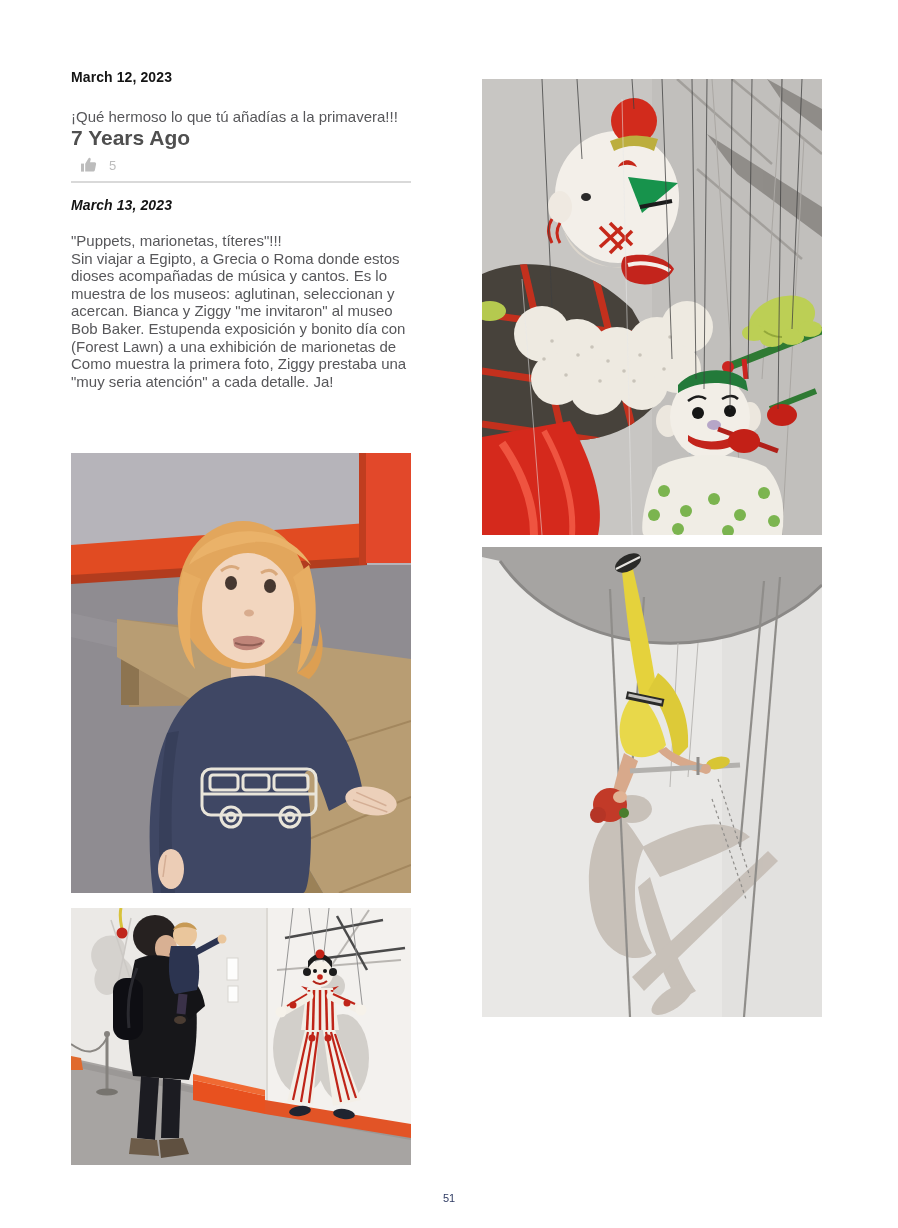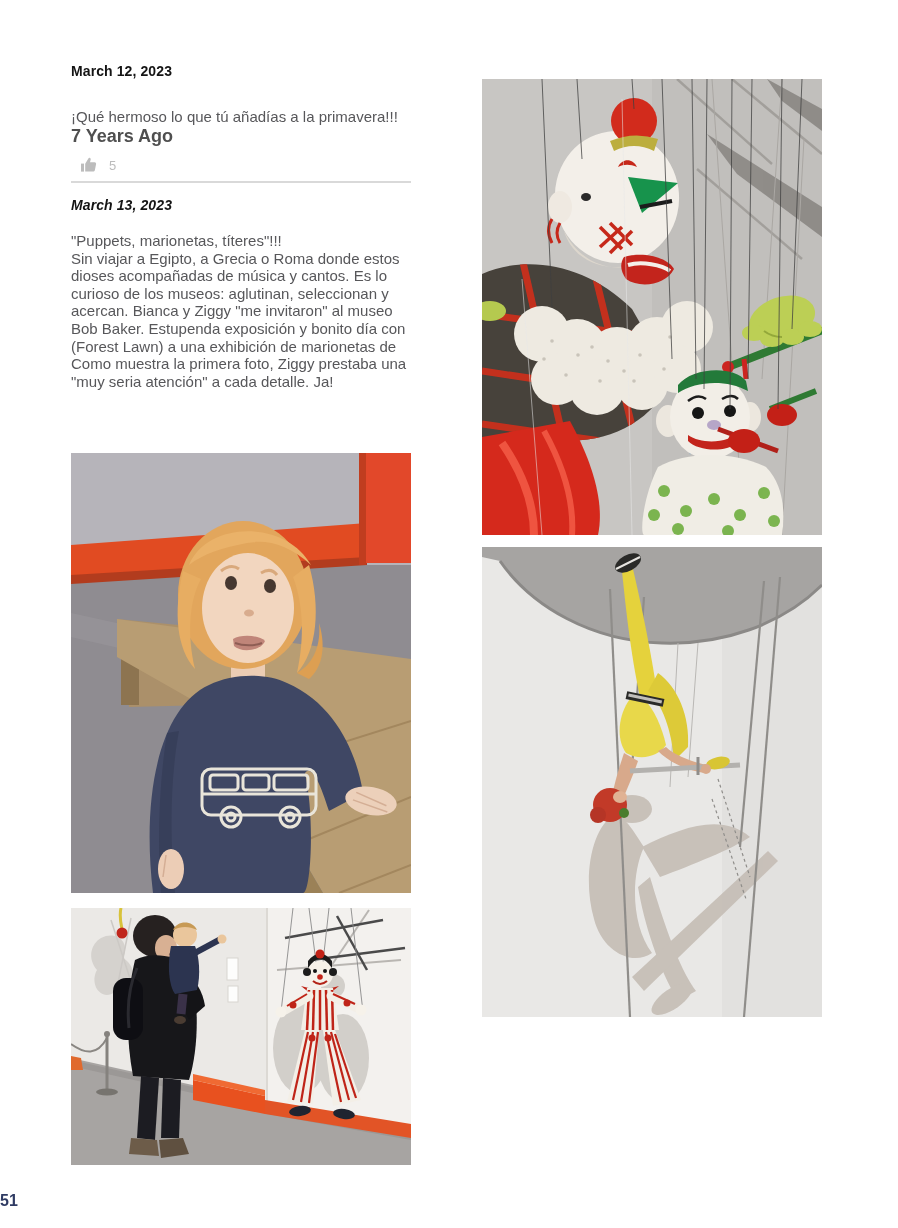--- a/index.html
+++ b/index.html
@@ -5,51 +5,51 @@
   * { margin:0; padding:0; box-sizing:border-box; }
   body { background:#fff; }
   .page {
     position:relative; width:898px; height:1228px; background:#ffffff;
     font-family:"Liberation Sans", sans-serif; overflow:hidden;
   }
   .date-heading {
     position:absolute; left:71px; font-size:14px; font-weight:bold;
     color:#141414; letter-spacing:.1px; white-space:nowrap;
   }
-  #post1-date { top:63px; }
+  #post1-date { top:69px; }
   #post2-date { top:197px;font-style:italic; }
   .body-text {
     position:absolute; left:71px; font-size:15px; color:#57575a;
     line-height:17.6px; white-space:nowrap;margin-top:7px;
   }
   #post1-body { top:101px; }
   .memory-label {
-    position:absolute; left:71px; top:126px; font-size:18px;
+    position:absolute; left:71px; top:126px; font-size:21px;
     font-weight:bold; color:#4f4f4f; white-space:nowrap;
   }
   .like-row {
     position:absolute; left:80px; top:157px; display:flex;
     align-items:center; gap:11px;
   }
   .like-count { font-size:13px; color:#bcbcbc; }
   .divider {
     position:absolute; left:71px; top:181px; width:340px; height:2px;
     background:#d9d9d9;
   }
   #post2-body { top:225px; }
   #post2-body .line { height:17.6px; }
   figure.photo { position:absolute; overflow:hidden; }
   figure.photo svg { display:block; }
   #photo-1 { left:71px;  top:453px; width:340px; height:440px; }
   #photo-2 { left:71px;  top:908px; width:340px; height:257px; }
   #photo-3 { left:482px; top:79px;  width:340px; height:456px; }
   #photo-4 { left:482px; top:547px; width:340px; height:470px; }
   .page-number {
-    position:absolute; left:0; top:1192px; width:100%; 
-    font-size:16px; font-weight:bold; color:#2f3b63;
+    position:absolute; left:0; top:1192px; width:100%; text-align:center;
+    font-size:11px; font-weight:normal; color:#2f3b63;
   }
 </style>
 </head>
 <body>
 
 <div class="page">
 
   <h2 class="date-heading" id="post1-date">March 12, 2023</h2>
   <p class="body-text" id="post1-body">¡Qué hermoso lo que tú añadías a la primavera!!!</p>
   <h3 class="memory-label">7 Years Ago</h3>
@@ -64,21 +64,21 @@
     <span class="like-count">5</span>
   </div>
 
   <div class="divider"></div>
 
   <h2 class="date-heading" id="post2-date">March 13, 2023</h2>
   <div class="body-text" id="post2-body">
     <div class="line">"Puppets, marionetas, títeres"!!!</div>
     <div class="line">Sin viajar a Egipto, a Grecia o Roma donde estos</div>
     <div class="line">dioses acompañadas de música y cantos. Es lo</div>
-    <div class="line">curioso de los museos: aglutinan, seleccionan y</div>
+    <div class="line">muestra de los museos: aglutinan, seleccionan y</div>
     <div class="line">acercan. Bianca y Ziggy "me invitaron" al museo</div>
     <div class="line">Bob Baker. Estupenda exposición y bonito día con</div>
     <div class="line">(Forest Lawn) a una exhibición de marionetas de</div>
     <div class="line">Como muestra la primera foto, Ziggy prestaba una</div>
     <div class="line">"muy seria atención" a cada detalle. Ja!</div>
   </div>
 
   <figure class="photo" id="photo-1" role="img" aria-label="Toddler with strawberry-blond hair in a navy sweatshirt printed with a white van, looking up next to a wooden bench in a gallery with an orange baseboard">
     <svg viewBox="0 0 340 440" width="340" height="440" preserveAspectRatio="none">
       <rect width="340" height="132" fill="#b6b4ba"></rect>

